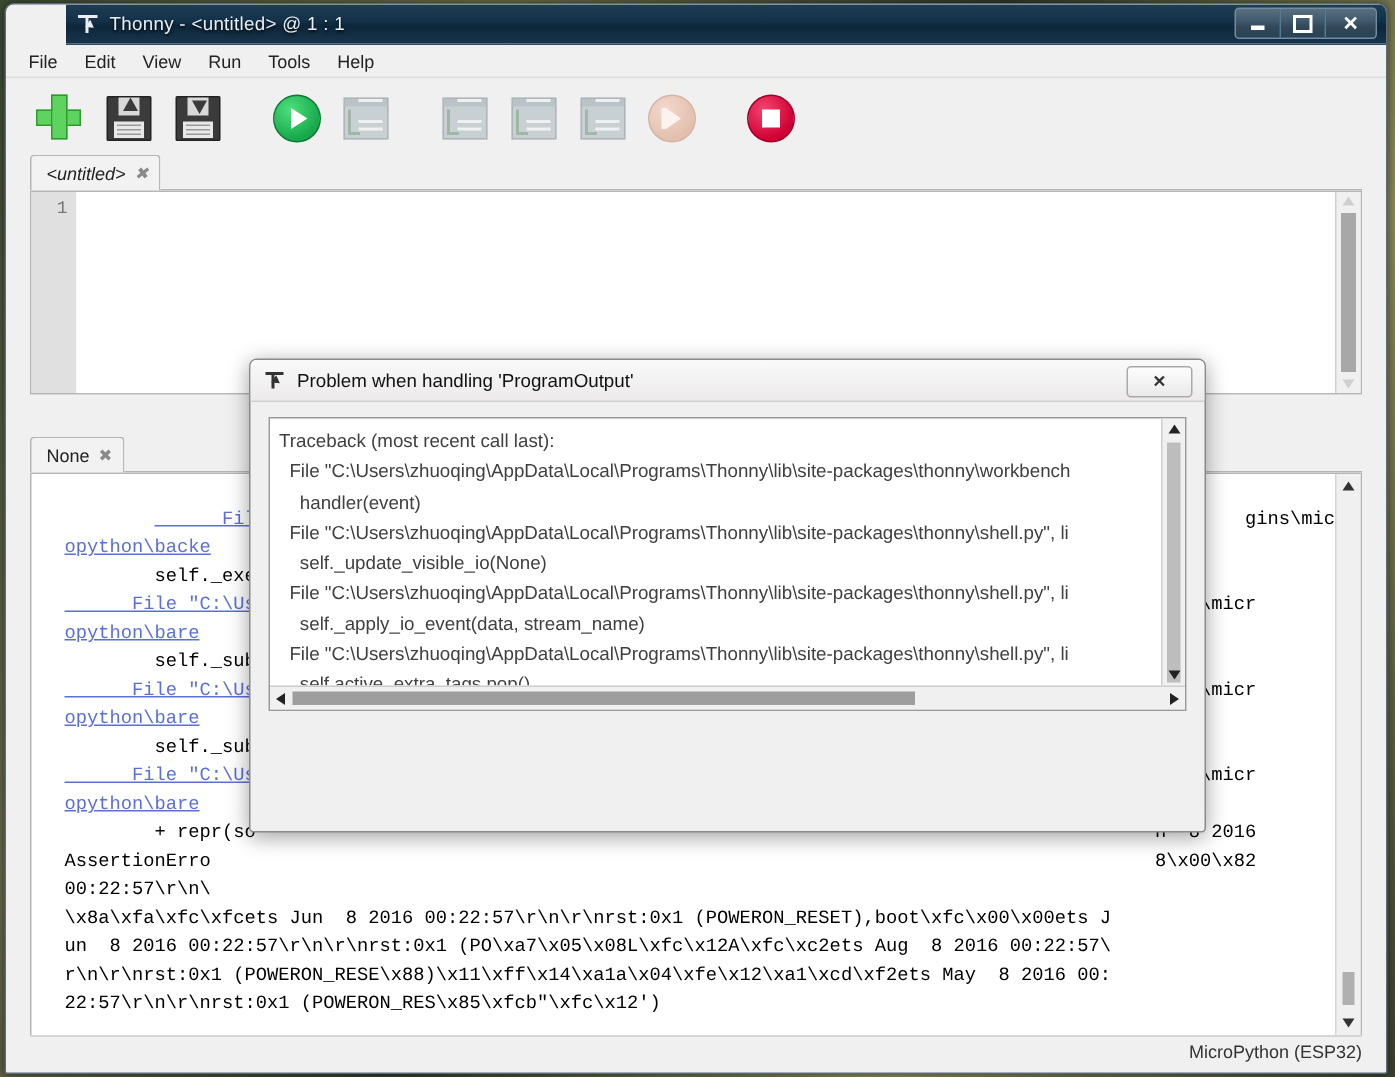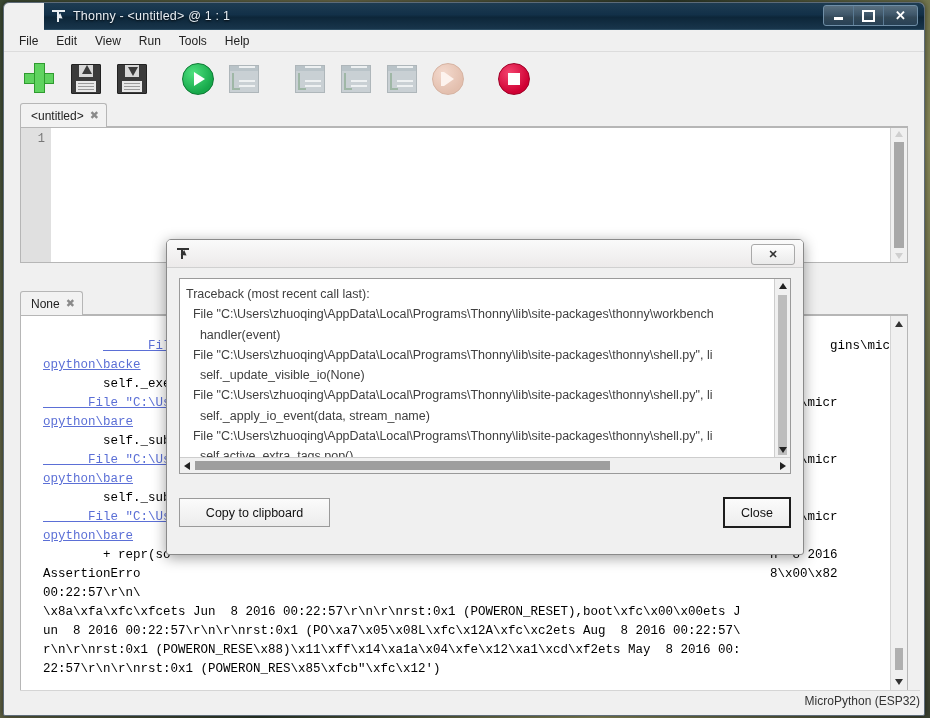--- a/index.html
+++ b/index.html
@@ -128,21 +128,21 @@
 
   
   .ic-stop{position:absolute;left:2px;top:2px;width:30px;height:30px;border-radius:50%;
       background:radial-gradient(circle at 35% 30%,#f4446f,#cf0033 70%);border:1px solid #9e0027;}
   .ic-stop:after{content:"";position:absolute;left:9px;top:9px;width:12px;height:12px;background:#fff;}
 
   
   .editor-wrap {
     position:absolute; left:16px; top:100px; width:888px; height:162px;
   }
-  .tabs-row { height:24px; display:flex; align-items:flex-end;}
+  .tabs-row { height:24px; display:flex; align-items:flex-end;font-style:italic;}
   .tab {
     height:23px; background:#f2f2f2;
     border:1px solid #b6b6b6; border-bottom:none;
     border-radius:3px 3px 0 0;
     padding: 0 7px 0 10px;
     display:flex; align-items:center; gap:6px;
     font-size:12px; color:#222;
   }
   .tab .x { color:#8a8a8a; font-size:11px; }
   .tab-filler { flex:1; border-bottom:1px solid #b6b6b6; height:23px; box-sizing:border-box;}
@@ -185,21 +185,21 @@
     box-sizing:border-box;
   }
   .shell-text .lnk { color:#5b6fd6; text-decoration:underline; }
   .sh-scroll { width:16px; background:#f0f0f0; border-left:1px solid #d4d4d4; position:relative;}
   .sh-scroll .ar-up{position:absolute;left:4px;top:5px;width:0;height:0;border-left:4px solid transparent;border-right:4px solid transparent;border-bottom:6px solid #333;}
   .sh-scroll .ar-dn{position:absolute;left:4px;bottom:5px;width:0;height:0;border-left:4px solid transparent;border-right:4px solid transparent;border-top:6px solid #333;}
   .sh-scroll .thumb{position:absolute;left:4px;right:4px;bottom:20px;height:22px;background:#b0b0b0;}
 
   
   .statusbar {
-    position:absolute; left:16px; right:4px; bottom:4px; height:20px;
+    position:absolute; left:16px; right:16px; bottom:4px; height:20px;
     display:flex; align-items:center; justify-content:flex-end;
     font-size:12px; color:#333;
     border-top:1px solid #d5d5d5;
   }
 
   
   .dialog {
     position:absolute; left:162px; top:236px; width:636px; height:314px;
     background:#f0f0f0;
     border:1px solid #8a8a8a;
@@ -456,20 +456,21 @@
     <span>MicroPython (ESP32)</span>
   </div>
 
   <div class="dialog">
     <div class="dlg-title">
       <div class="dlg-ic">
         <span class="t-bar"></span>
           <span class="t-stem"></span>
           <span class="t-arrow"></span>
       </div>
+      <span class="dlg-title-text">Problem when handling 'ProgramOutput'</span>
       <div class="dlg-close">
         <span>✕</span>
       </div>
     </div>
 
     <div class="dlg-inner">
       <div class="trace-box">
         <div class="trace-row">
           <div class="trace-text">Traceback (most recent call last):
   File "C:\Users\zhuoqing\AppData\Local\Programs\Thonny\lib\site-packages\thonny\workbench
@@ -488,19 +489,15 @@
           </div>
         </div>
         <div class="th-scroll">
           <span class="ar-l"></span>
           <span class="thumb"></span>
           <span class="ar-r"></span>
         </div>
       </div>
     </div>
 
-    <div class="dlg-buttons">
-      <div class="btn btn-copy">Copy to clipboard</div>
-      <div class="btn btn-close">Close</div>
-    </div>
   </div>
 
 </div>
 
 </body></html>

